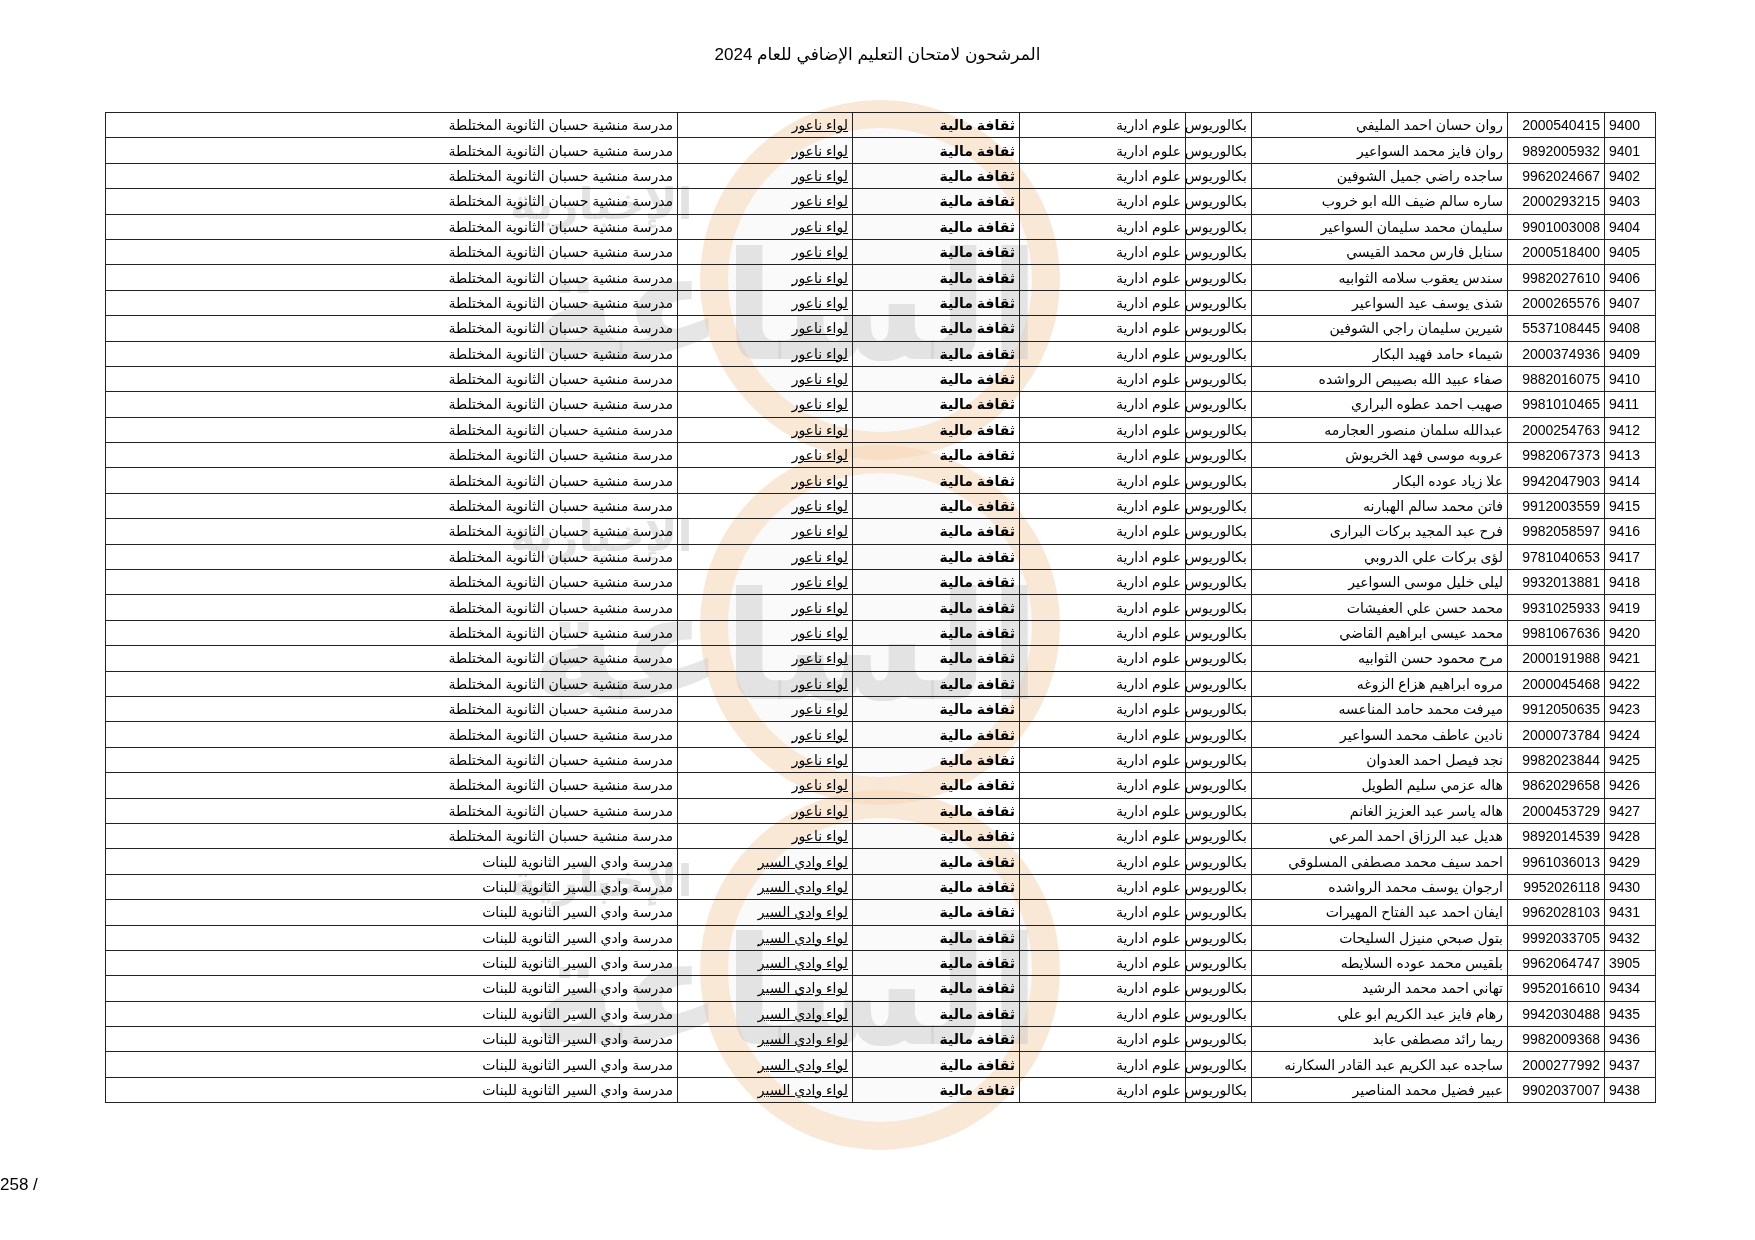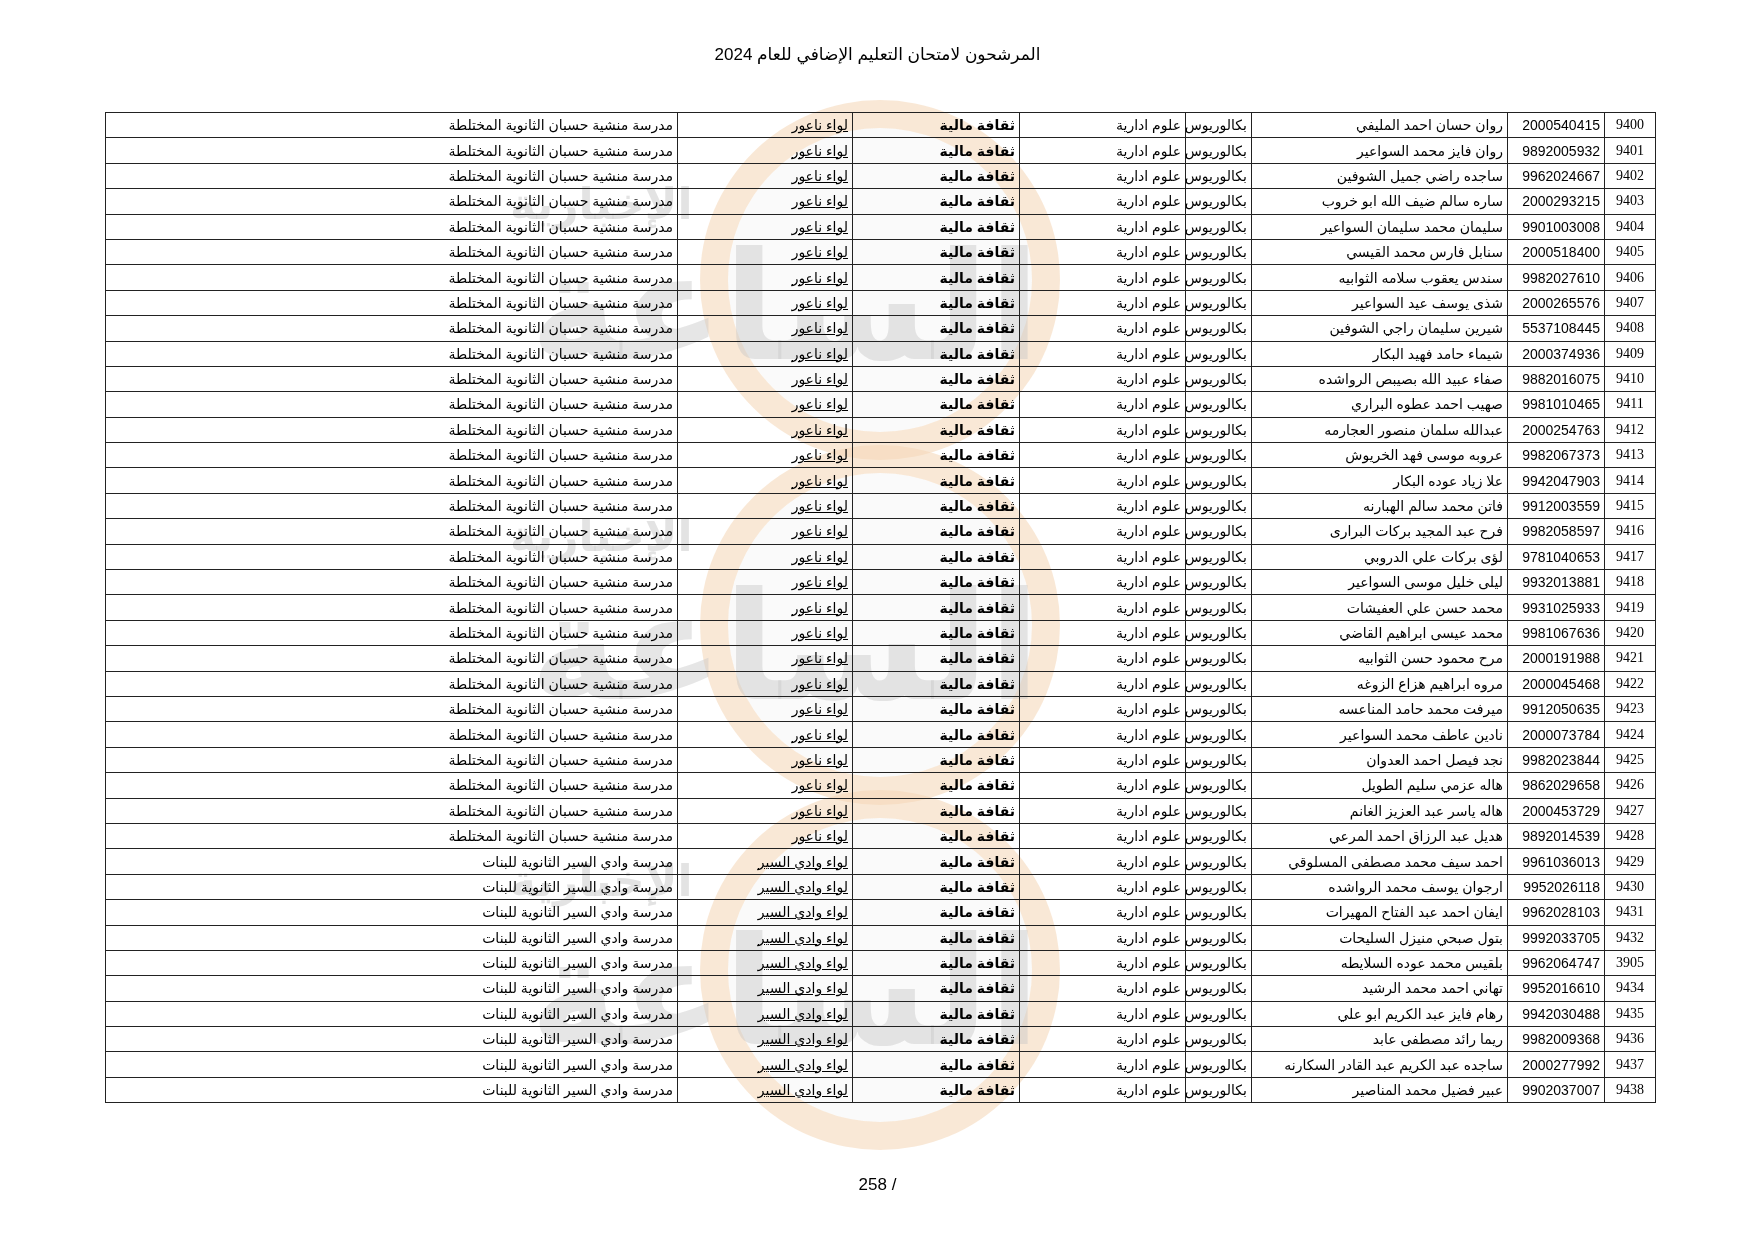--- a/index.html
+++ b/index.html
@@ -4,29 +4,29 @@
 <style>
   html, body { margin: 0; padding: 0; background: #ffffff; }
   body { width: 1755px; height: 1240px; position: relative; overflow: hidden; font-family: "Liberation Sans", "DejaVu Sans", sans-serif; color: #000; }
   .page-title { position: absolute; top: 44px; left: 0; width: 1755px; text-align: center; font-size: 17px; direction: rtl; }
   .watermark { position: absolute; left: 570px; top: 90px; width: 620px; pointer-events: none; z-index: 0; }
   .wm-clock { position: absolute; width: 360px; height: 360px; border-radius: 50%; border: 28px solid rgba(250, 200, 150, 0.35); box-sizing: border-box; background: rgba(240,240,240,0.35); }
   .wm-text { position: absolute; color: rgba(200,200,200,0.45); font-weight: bold; font-size: 150px; direction: rtl; font-family: "DejaVu Sans", sans-serif; }
   .wm-sub { position: absolute; color: rgba(200,200,200,0.5); font-weight: bold; font-size: 44px; direction: rtl; font-family: "DejaVu Sans", sans-serif; }
   table.data { position: absolute; top: 112px; left: 105px; width: 1551px; border-collapse: collapse; direction: rtl; z-index: 1; table-layout: fixed; }
   table.data td { border: 1.5px solid #222; height: 24.4px; padding: 0 4px; font-size: 14px; line-height: 22px; white-space: nowrap; overflow: hidden; }
-  td.c-num { width: 42px; text-align: center; font-family: Liberation Serif, serif; border-radius: 12px; }
+  td.c-num { width: 42px; text-align: left; font-family: Liberation Sans, sans-serif; border-radius: 12px; }
   td.c-id { width: 88px; text-align: right; }
   td.c-name { width: 247px; text-align: right; }
   td.c-degree { width: 57px; text-align: right; }
   td.c-major { width: 157px; text-align: right; }
   td.c-subject { width: 158px; text-align: right; font-weight: bold; margin-left: 31px; }
   td.c-district { width: 166px; text-align: right; text-decoration: underline; }
   td.c-school { text-align: right; }
-  .footer-page { position: absolute; top: 1175px; left: 0; width: 1755px; text-align: center; font-size: 17px; }
+  .footer-page { position: absolute; top: 1175px; left: 0; width: 1755px; text-align: left; font-size: 17px; }
 </style>
 </head>
 <body>
 
 <div class="page-title">المرشحون لامتحان التعليم الإضافي للعام 2024</div>
 
 <div class="watermark">
   <div class="wm-clock" style="left:130px; top:10px;"></div>
   <div class="wm-clock" style="left:130px; top:355px;"></div>
   <div class="wm-clock" style="left:130px; top:700px;"></div>

